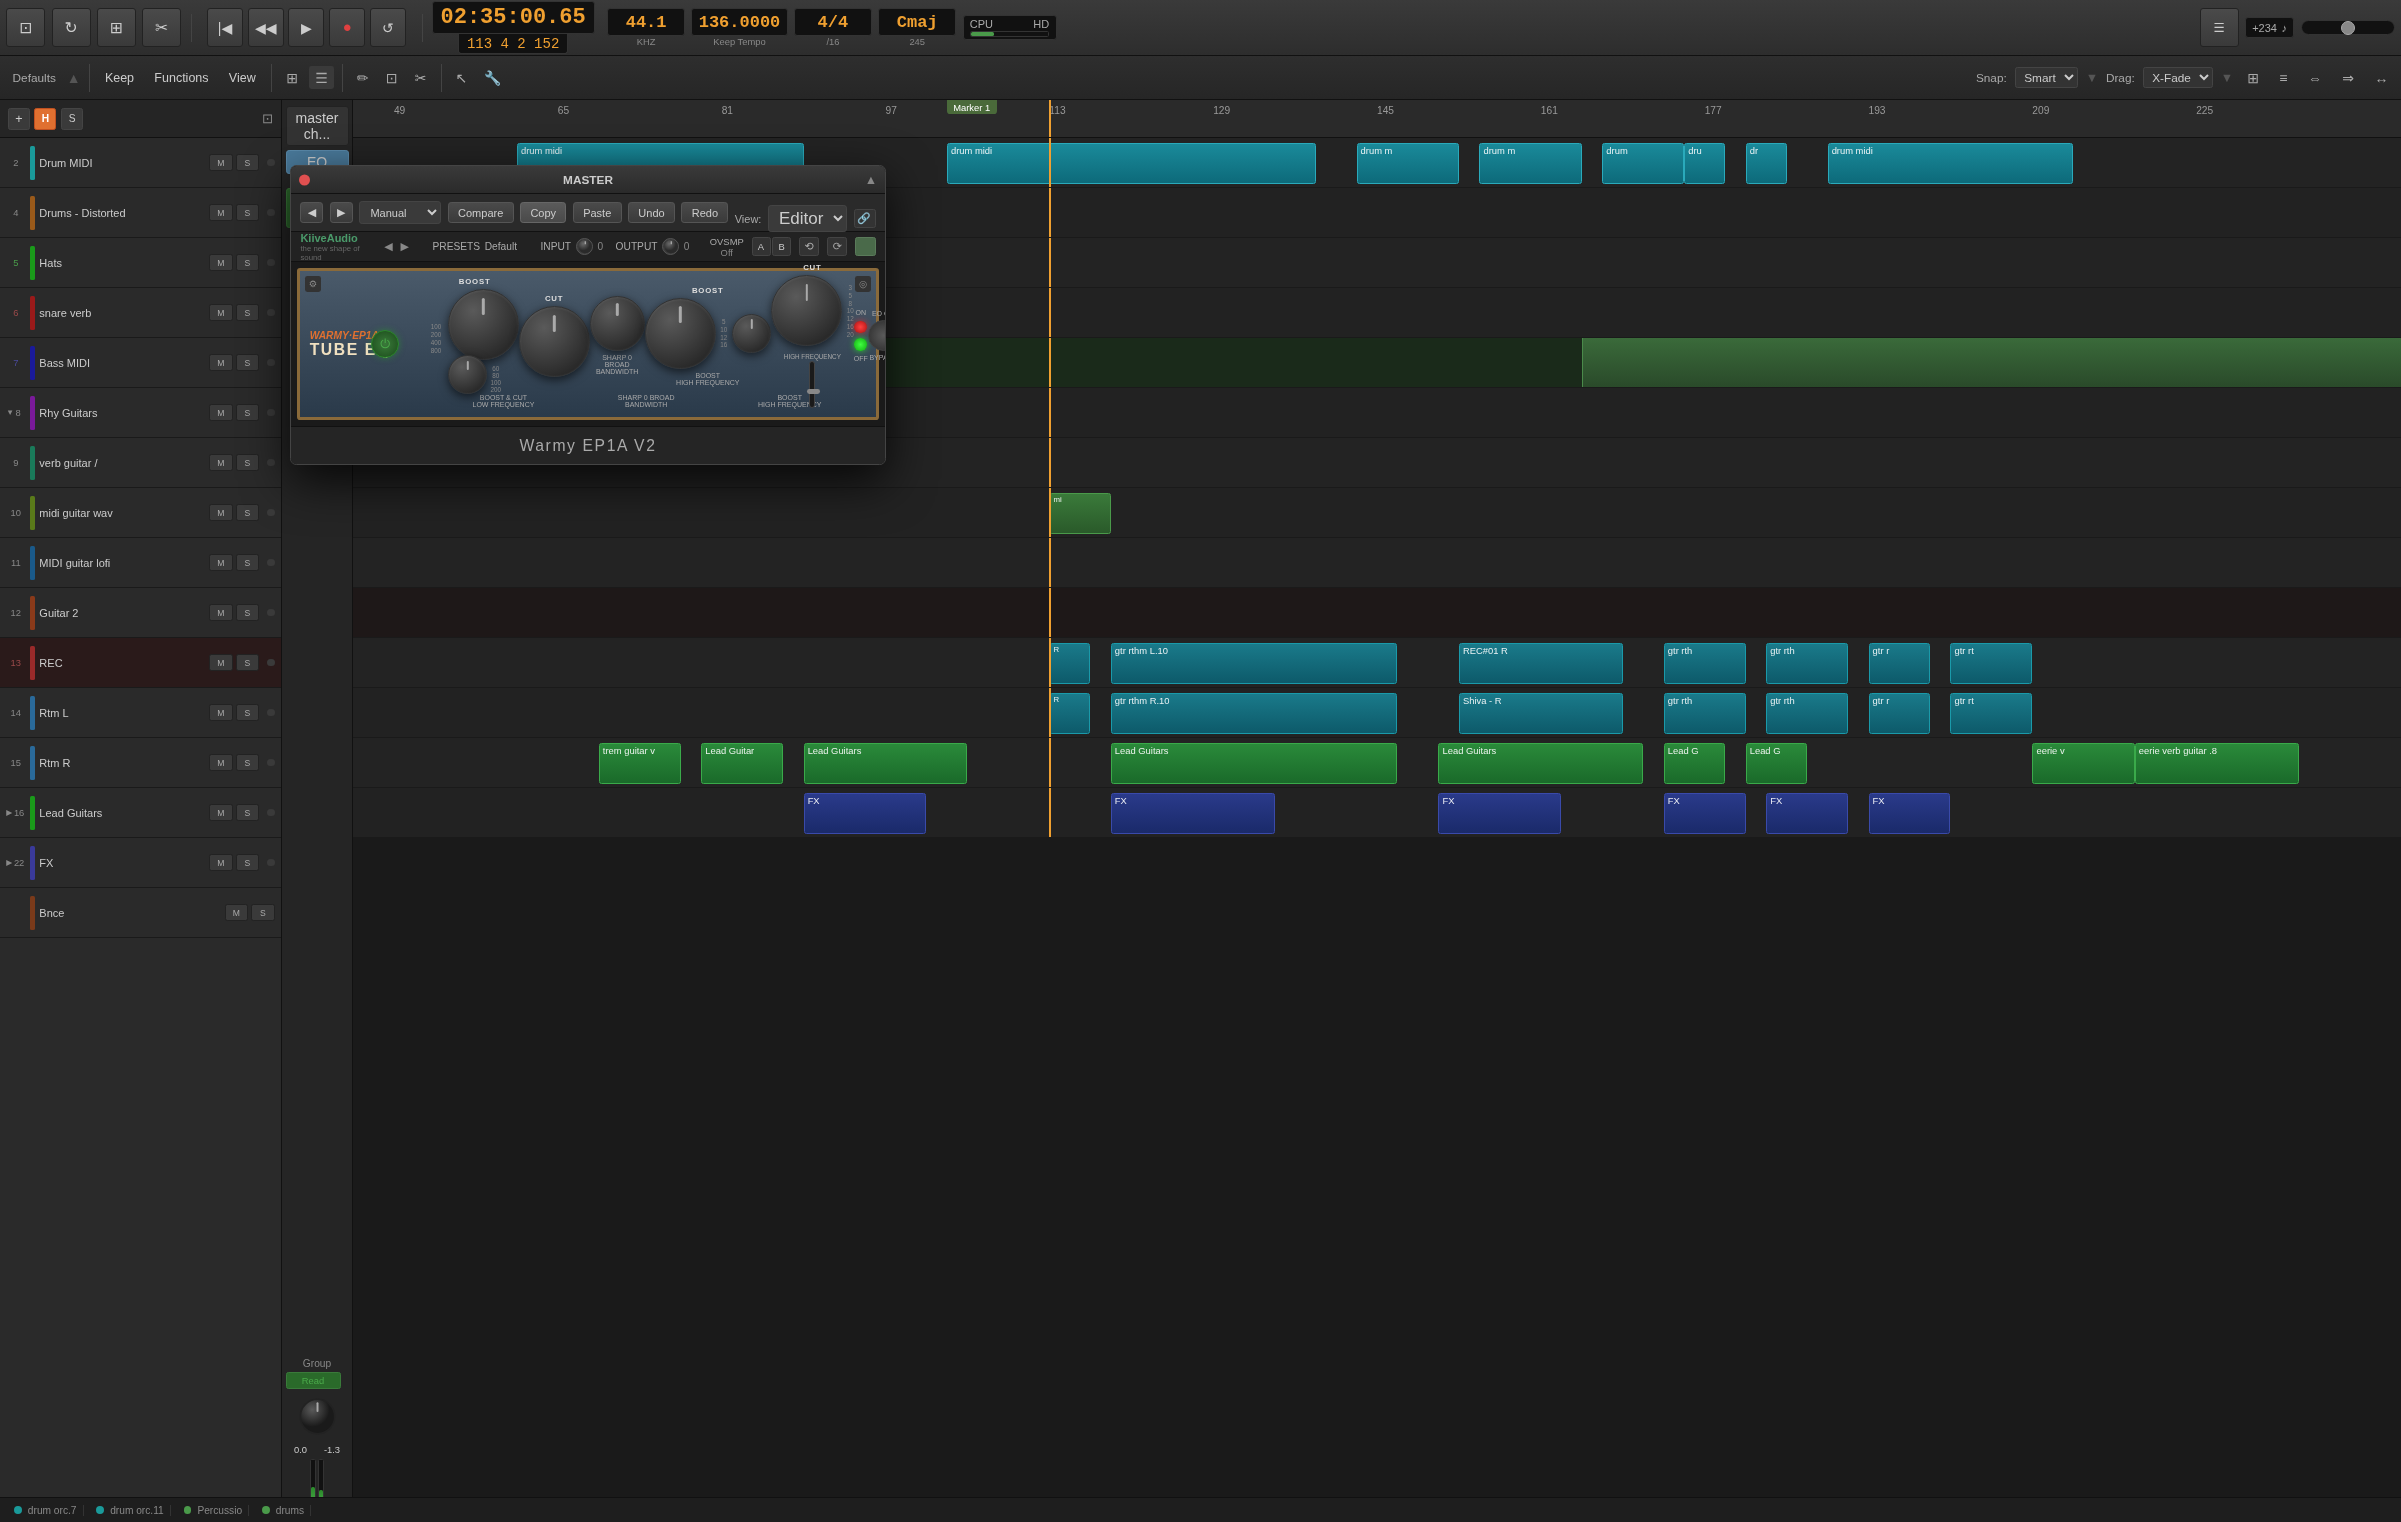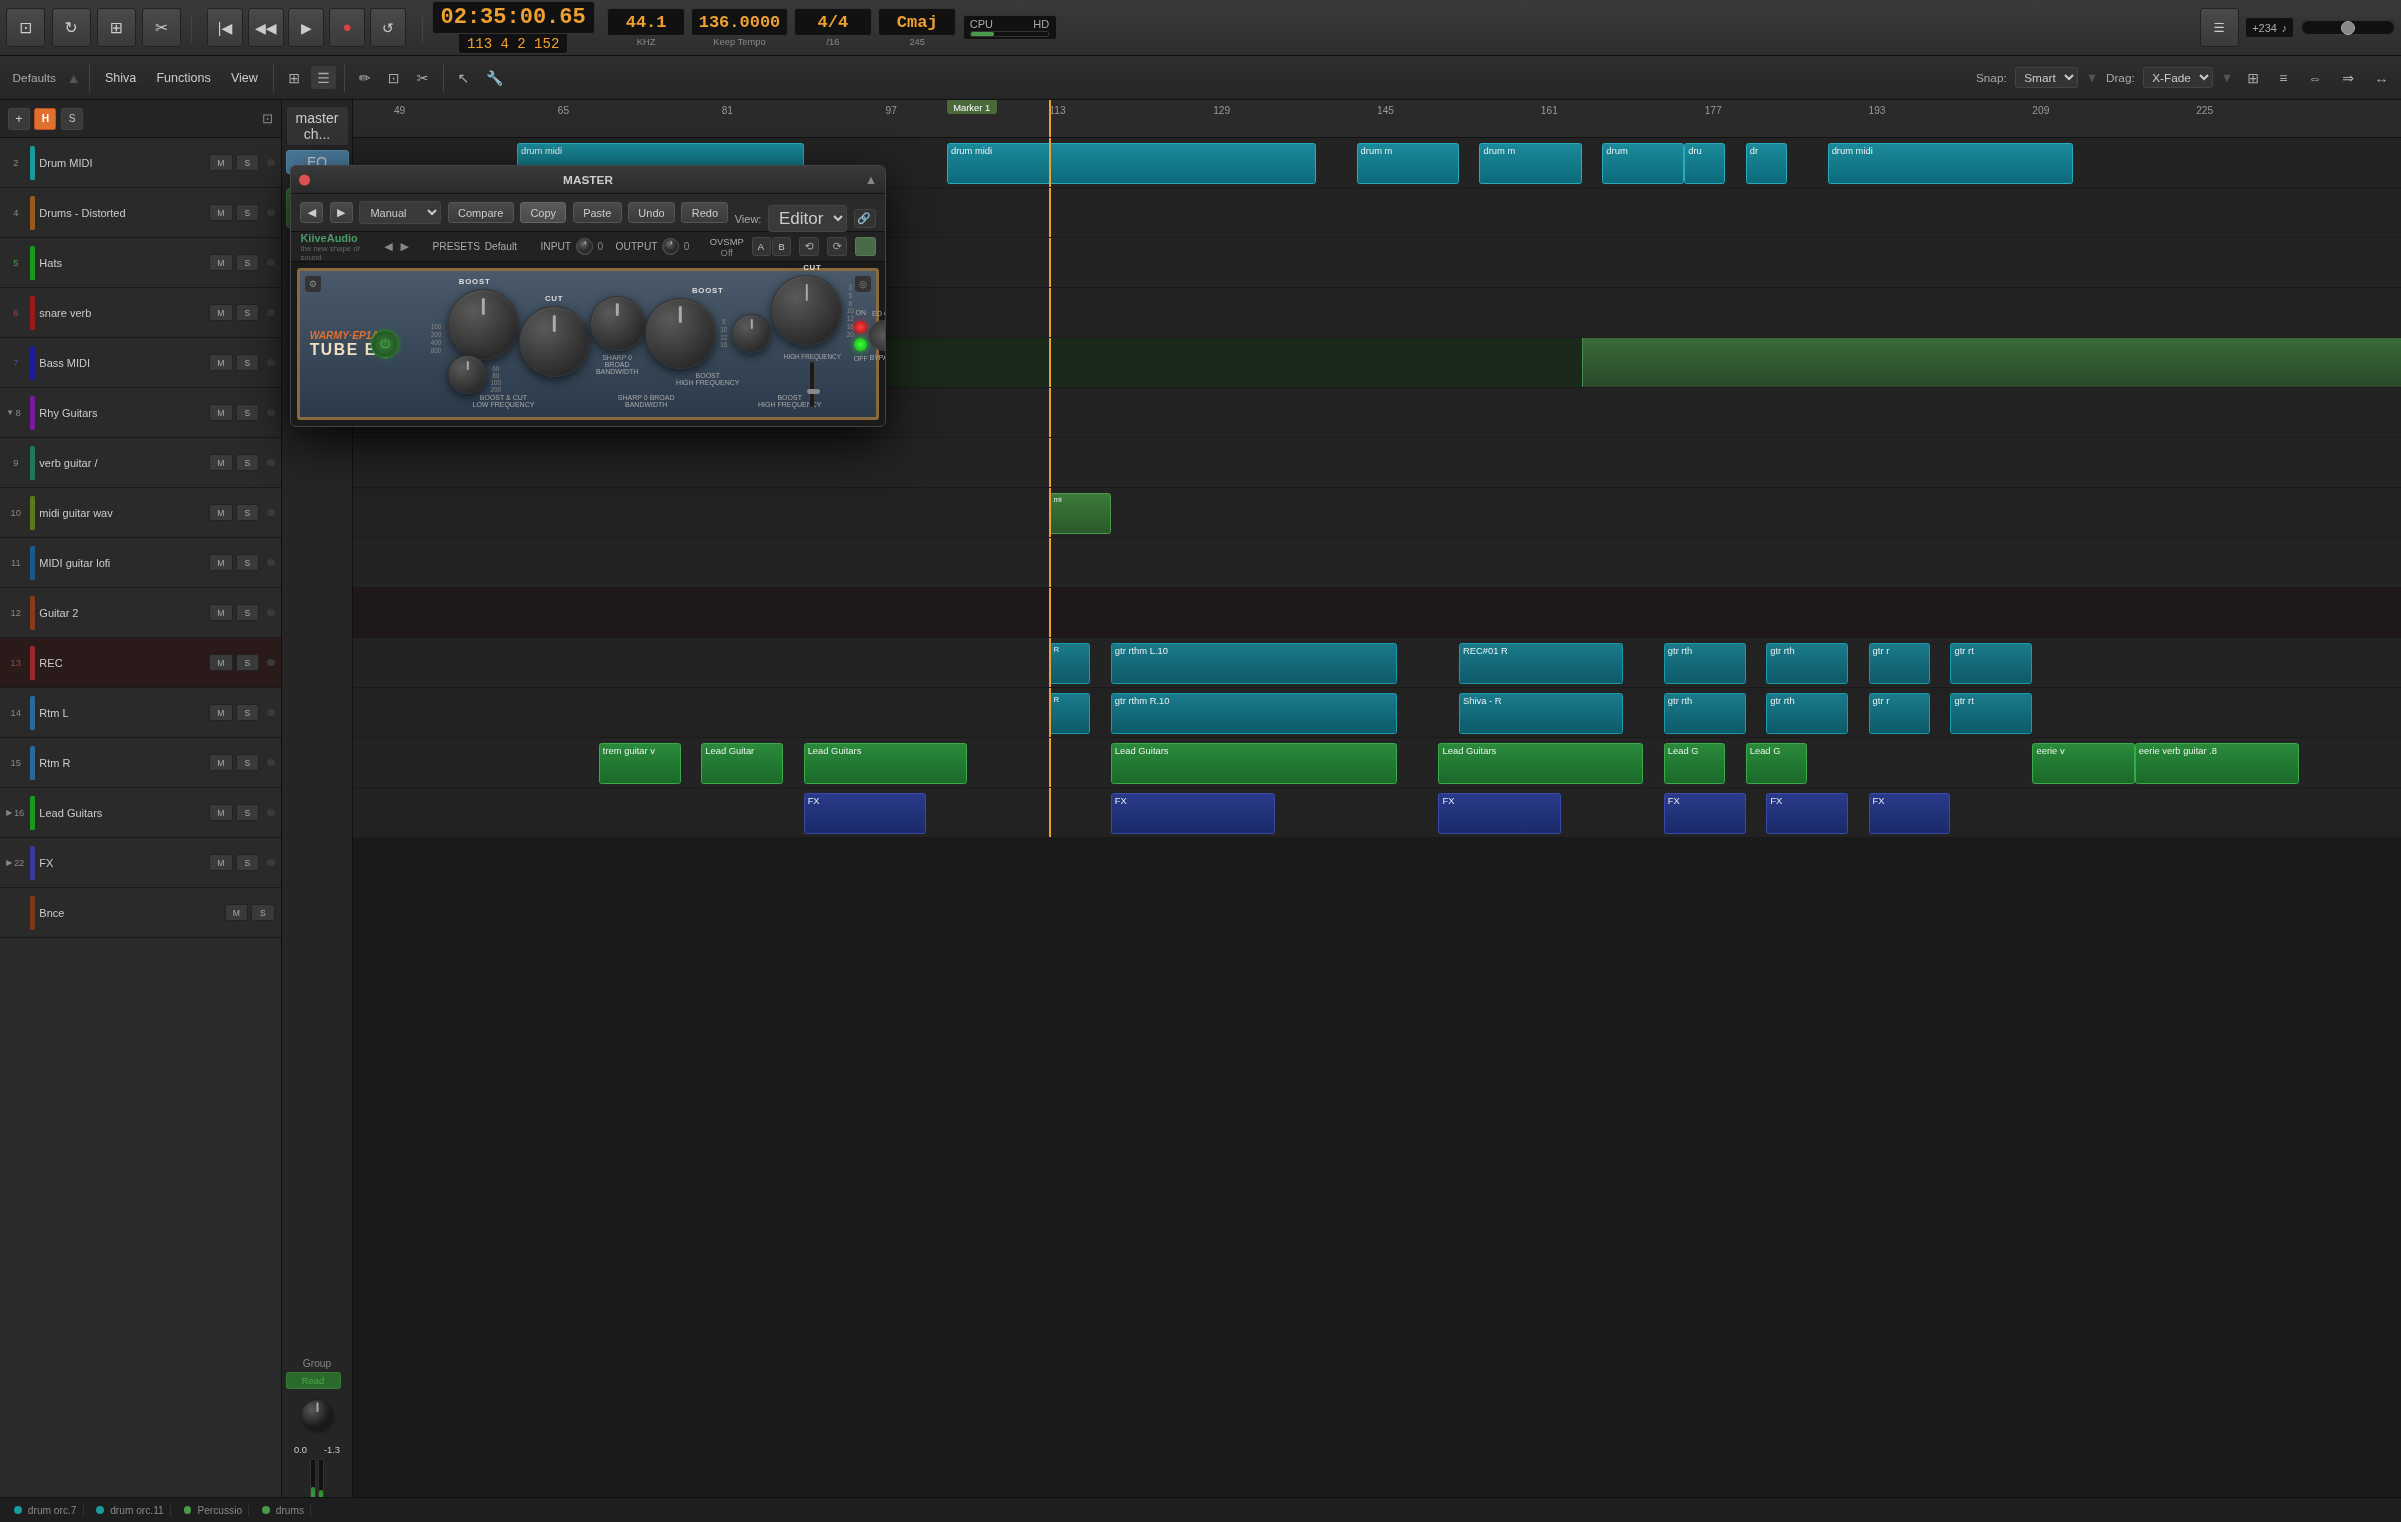--- a/index.html
+++ b/index.html
@@ -551,21 +551,21 @@
     </div>
   </div>
 </div>
 
 <div class="second-toolbar">
   <span style="color:#aaa;font-size:11.8px;padding:0 6.3px">Defaults</span>
   <span style="color:#555;font-size:14px">▲</span>
 
   <div class="separator"></div>
 
-  <button class="menu-btn">Shiva</button>
+  <button class="menu-btn">Keep</button>
   <button class="menu-btn">Functions</button>
   <button class="menu-btn">View</button>
 
   <div class="separator"></div>
 
   <button class="icon-btn">⊞</button>
   <button class="icon-btn" style="background:#3a3a3a">☰</button>
 
   <div class="separator"></div>
 
@@ -1151,20 +1151,23 @@
     </div>
 
     <div style="display:flex;justify-content:space-around;margin-left:118px;margin-top:3.1px">
       <span style="color:#aaa;font-size:7px;text-align:center">BOOST &amp; CUT<br>LOW FREQUENCY</span>
       <span style="color:#aaa;font-size:7px;text-align:center">SHARP    0    BROAD<br>BANDWIDTH</span>
       <span style="color:#aaa;font-size:7px;text-align:center">BOOST<br>HIGH FREQUENCY</span>
     </div>
 
   </div>
 
+  <div class="plugin-footer">
+    <span class="plugin-footer-name">Warmy EP1A V2</span>
+  </div>
 </div>
 
 <div class="status-bar">
   <div class="status-item">
     <span style="display:inline-block;width:7.8px;height:7.8px;background:#1a9a9a;border-radius:50%;margin-right:3.1px"></span>
     <span>drum orc.7</span>
   </div>
   <div class="status-item">
     <span style="display:inline-block;width:7.8px;height:7.8px;background:#1a9a9a;border-radius:50%;margin-right:3.1px"></span>
     <span>drum orc.11</span>

